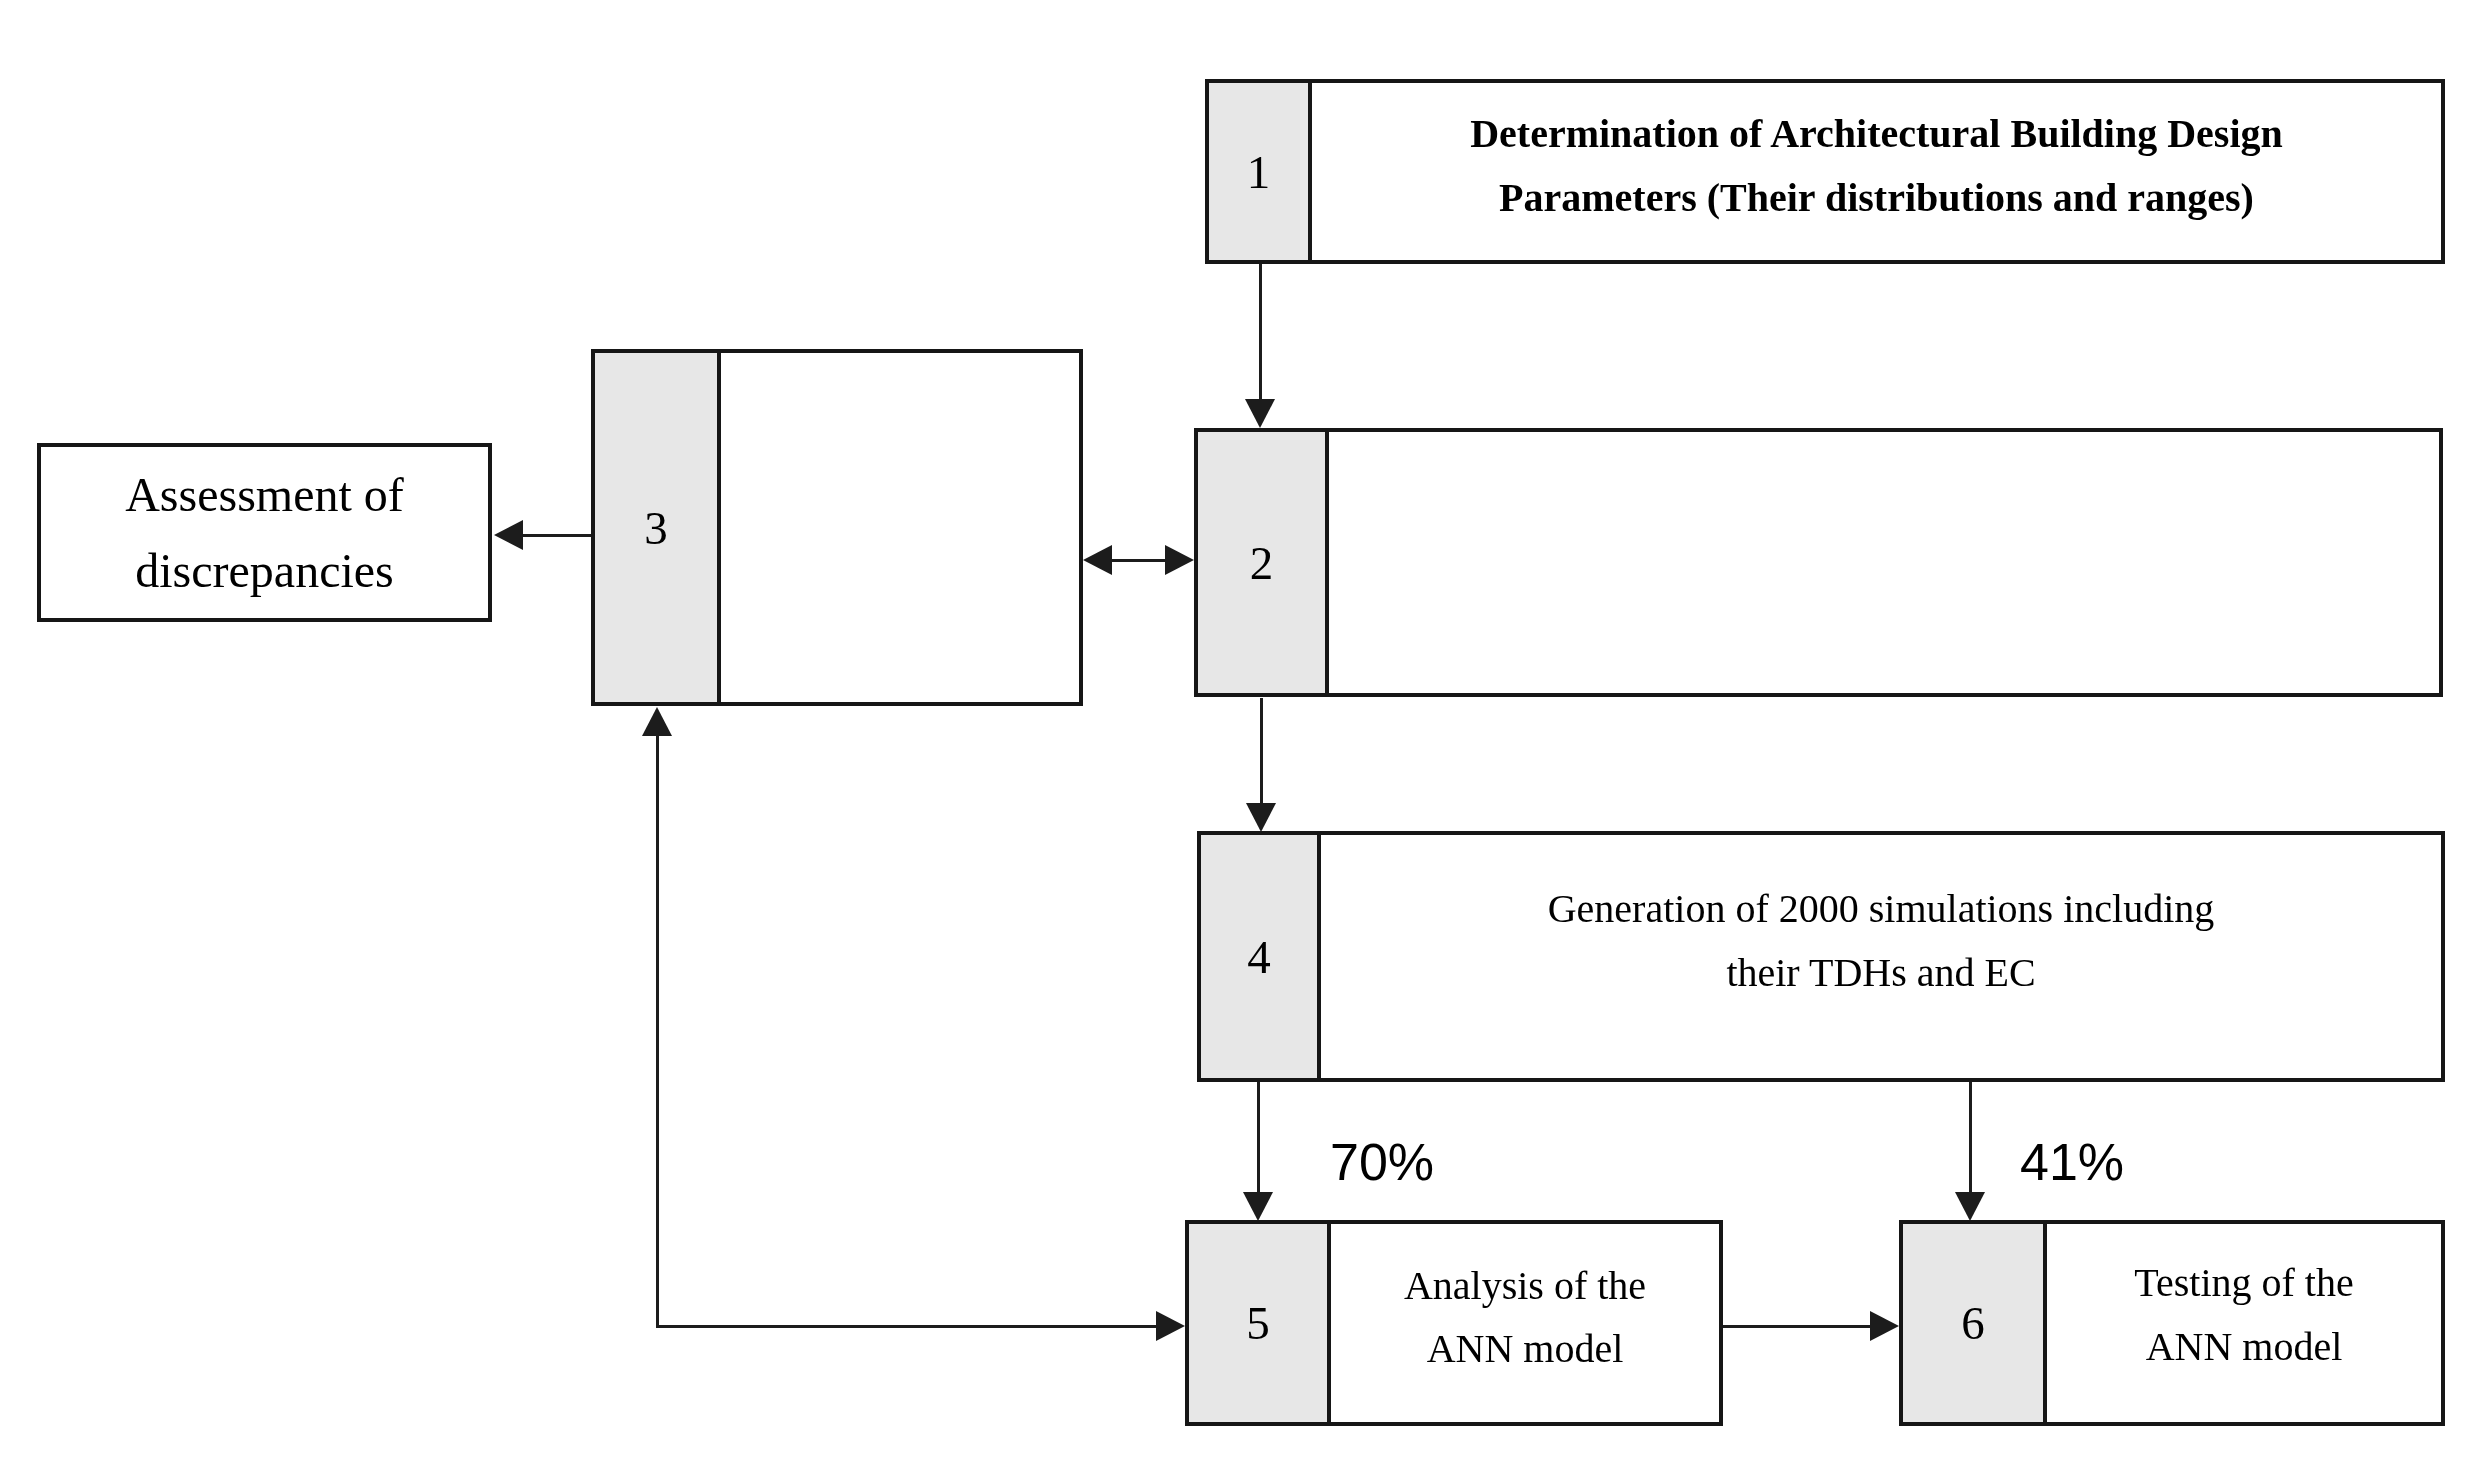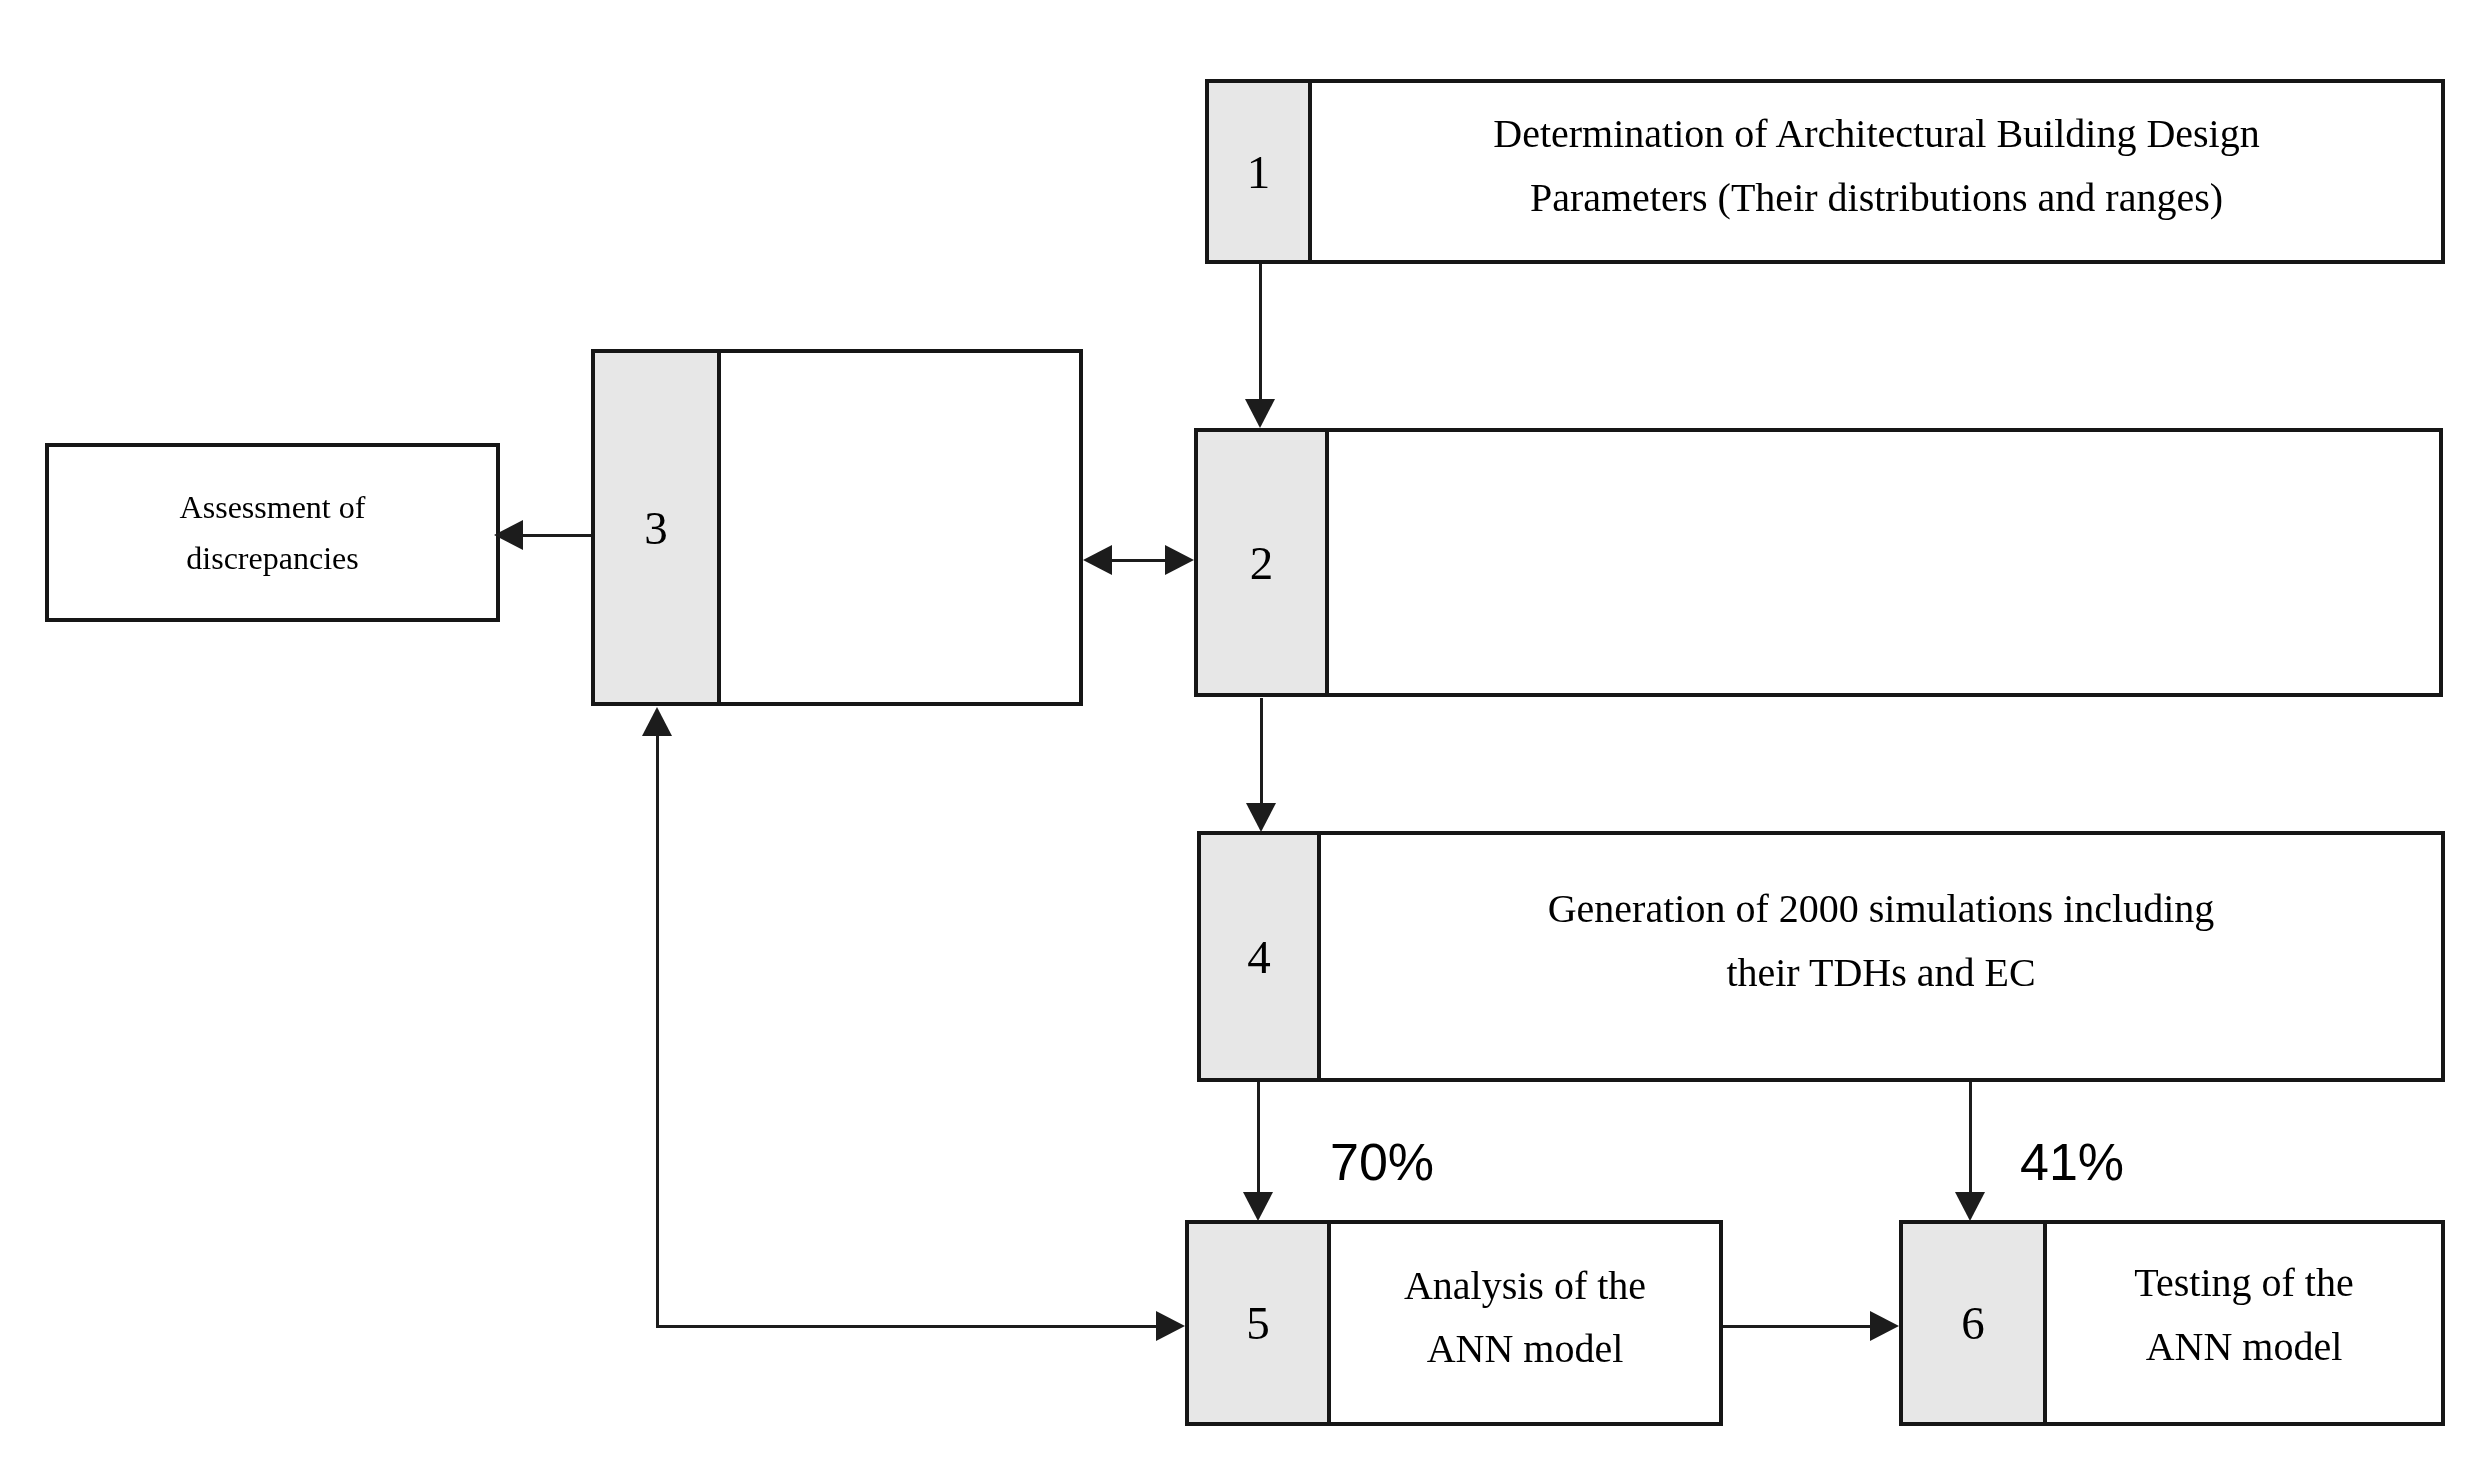--- a/index.html
+++ b/index.html
@@ -35,38 +35,37 @@
     white-space:pre-line;
     padding:0 19.4px;
   }
   .plain{
     position:absolute;
     box-sizing:border-box;
     border:4.9px solid var(--border,#161616);
     background:#fff;
     display:flex;align-items:center;justify-content:center;
     text-align:center;
-    font-size:32px;line-height:1.58;
+    font-size:48px;line-height:1.58;
     white-space:pre-line;
-    margin-left:8px;
   }
   
   .line{position:absolute;background:var(--line,#1c1c1c);}
   .ah{position:absolute;width:0;height:0;}
   .ah.down {border-left:15.4px solid transparent;border-right:15.4px solid transparent;border-top:29px solid var(--line,#1c1c1c);}
   .ah.up   {border-left:15.4px solid transparent;border-right:15.4px solid transparent;border-bottom:29px solid var(--line,#1c1c1c);}
   .ah.left {border-top:15.4px solid transparent;border-bottom:15.4px solid transparent;border-right:29px solid var(--line,#1c1c1c);}
   .ah.right{border-top:15.4px solid transparent;border-bottom:15.4px solid transparent;border-left:29px solid var(--line,#1c1c1c);}
   .pct{
     position:absolute;
     font-family:"Liberation Sans","DejaVu Sans",sans-serif;
     font-size:52px;
   }
   
-  .b1{left:1205px;top:79px;width:1240px;height:185px;} .b1 .tab{width:103px;} .b1 .bodytxt{padding-bottom:12px;}
+  .b1{left:1205px;top:79px;width:1240px;height:185px;} .b1 .tab{width:103px;} .b1 .bodytxt{padding-bottom:12px;font-weight:bold;}
   .b2{left:1194px;top:428px;width:1249px;height:269px;} .b2 .tab{width:131px;}
   .b3{left:591px;top:349px;width:492px;height:357px;} .b3 .tab{width:126px;}
   .b4{left:1197px;top:831px;width:1248px;height:251px;} .b4 .tab{width:120px;} .b4 .bodytxt{padding-bottom:32px;}
   .b5{left:1185px;top:1220px;width:538px;height:206px;} .b5 .tab{width:142px;} .b5 .bodytxt{padding-bottom:11.3px;}
   .b6{left:1899px;top:1220px;width:546px;height:206px;} .b6 .tab{width:144px;} .b6 .bodytxt{padding-bottom:17px;}
   .assess{left:37px;top:443px;width:455px;height:179px;}
 
   .l-1-2{left:1259px;top:264px;width:3.2px;height:137px;}
   .h-1-2{left:1245px;top:399px;}
   .l-2-3{left:1110px;top:559px;width:57px;height:3.2px;}

